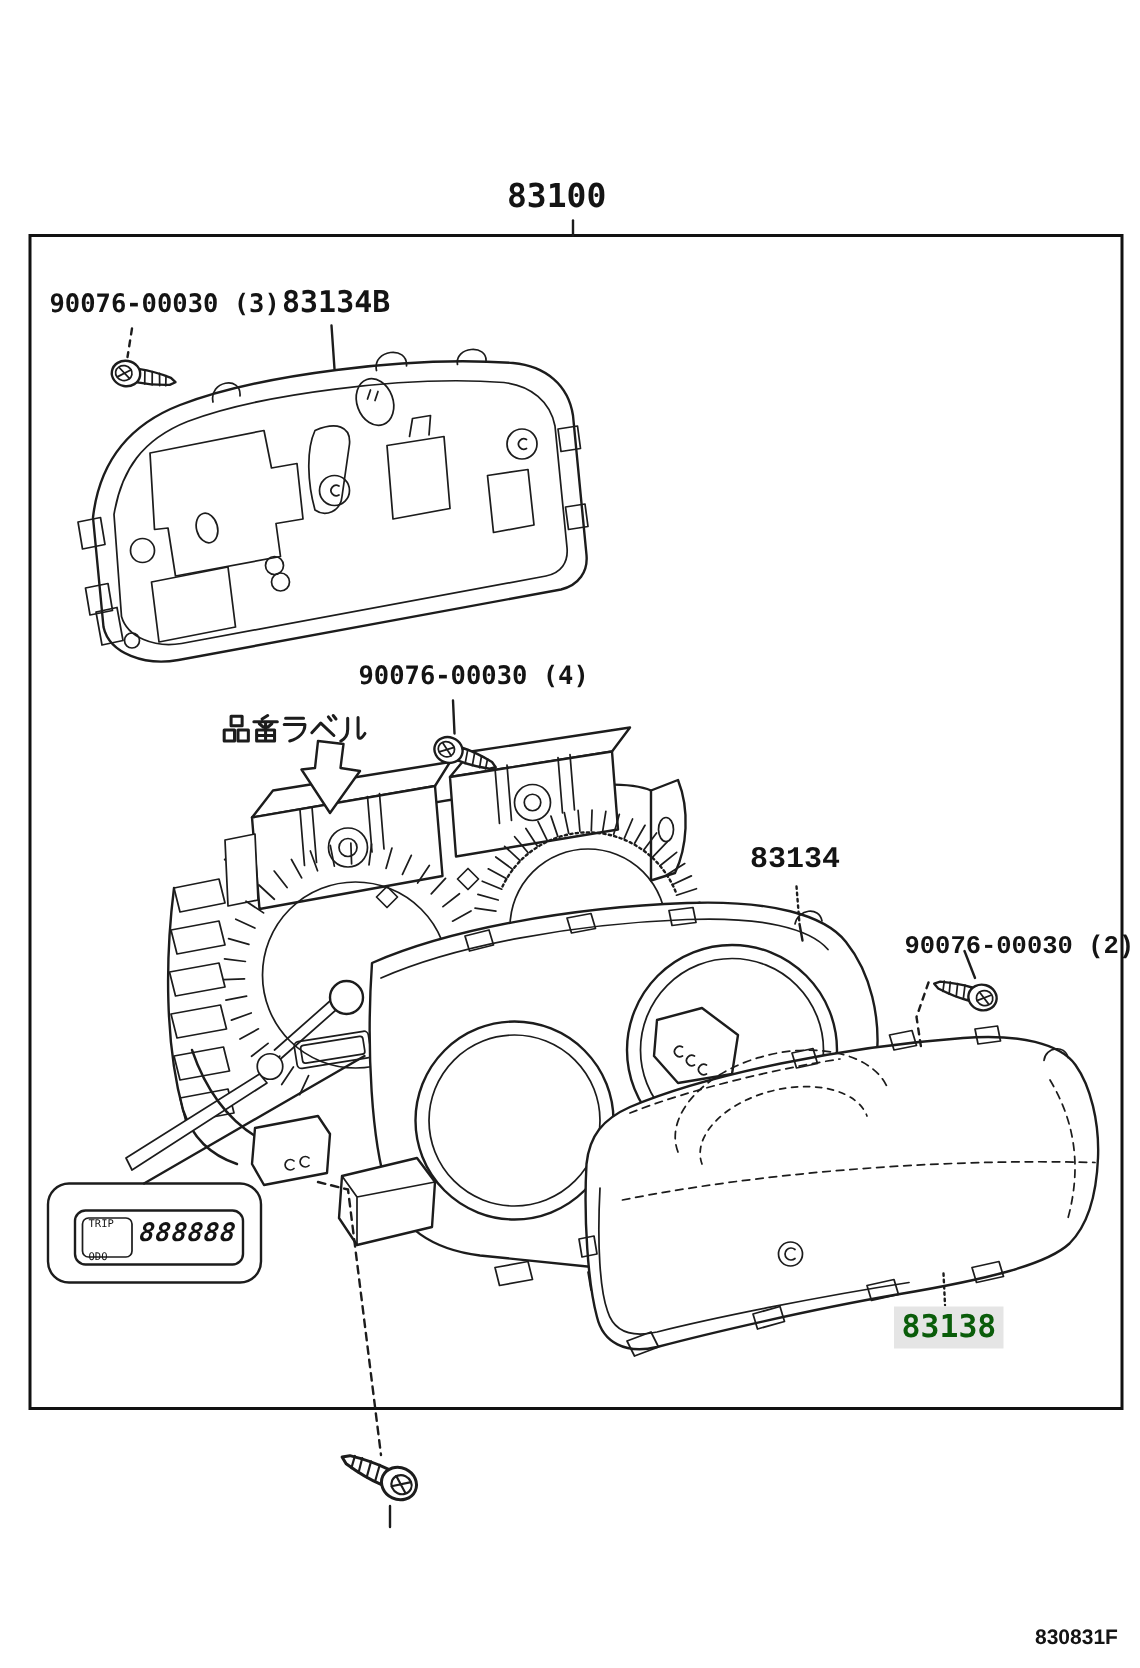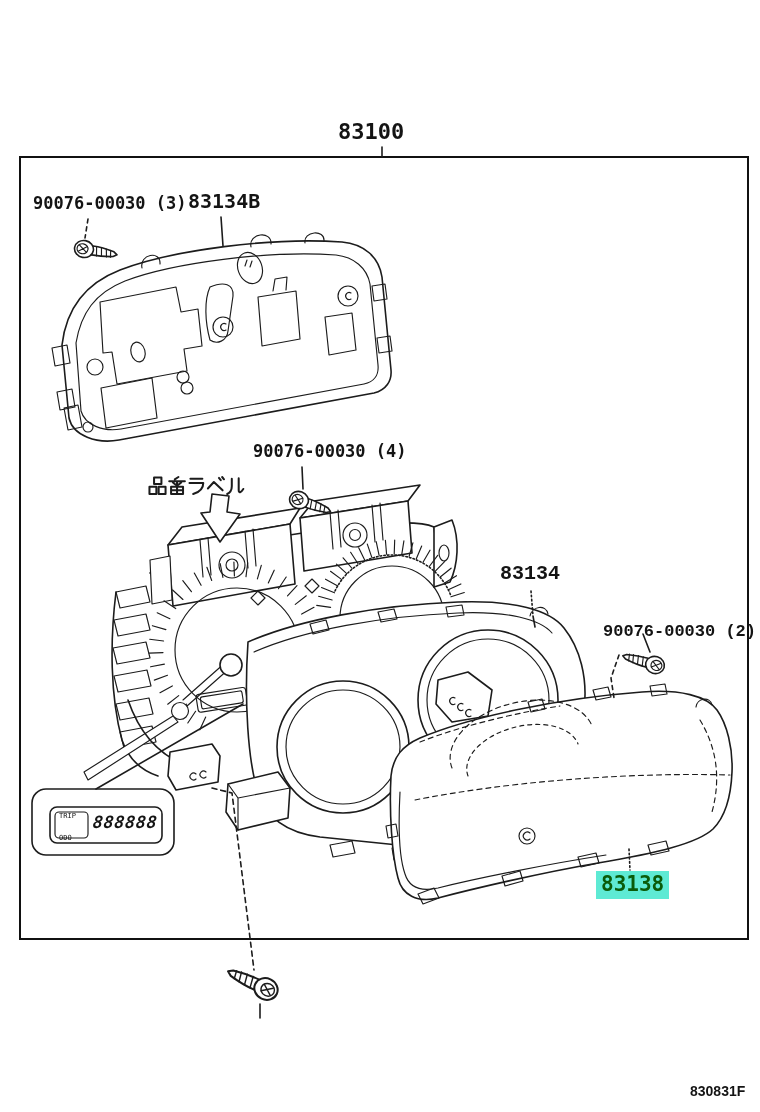--- a/index.html
+++ b/index.html
@@ -9,21 +9,21 @@
   .s{stroke:#1c1c1c;fill:none;stroke-width:1.6;stroke-linecap:round;stroke-linejoin:round;}
   .sf{fill:#ffffff;}
   .thin{stroke-width:1.15;}
   .d54{stroke-dasharray:5 4;}
   .d44{stroke-dasharray:4 4;}
   .dot{stroke-dasharray:1.6 2.6;}
   .lbl{position:absolute;font-weight:bold;white-space:nowrap;line-height:1.1;}
   .co-title{left:338px;top:120px;width:104px;text-align:left;font-size:22px;}
   .co-0{left:33px;top:194px;font-size:17px;text-align:center;}
   .co-1{left:188px;top:190px;font-size:20px;}
-  .co-2{left:253px;top:442px;font-size:17px;}
+  .co-2{left:239px;top:442px;font-size:17px;}
   .co-3{left:148px;top:474px;width:100px;height:24px;}
   .co-4{left:500px;top:563px;font-size:20px;font-family:Liberation Mono, monospace;}
   .co-5{left:603px;top:623px;font-size:17px;font-family:Liberation Mono, monospace;}
   .co-6{left:596px;top:871px;font-size:21px;padding:2px 5px 3px 5px;color:#0a5c0a;}
   .co-7{left:240px;top:1019px;font-size:19px;letter-spacing:2.5px;}
   .fig-code{left:690px;top:1084px;font-size:14px;font-family:"Liberation Sans",sans-serif;}
   .odo-small{position:absolute;font-weight:normal;font-size:7px;letter-spacing:0;}
   .odo-trip{left:59px;top:812px;}
   .odo-odo{left:59px;top:834px;}
   .odo-digits{position:absolute;left:93px;top:812px;font-size:17px;font-weight:bold;
@@ -197,20 +197,20 @@
 
   <div class="lbl co-title">83100</div>
   <div class="lbl co-0">90076-00030 (3)</div>
   <div class="lbl co-1">83134B</div>
   <div class="lbl co-2">90076-00030 (4)</div>
   <div class="lbl co-3">
     <span class="sr">品番ラベル</span>
   </div>
   <div class="lbl co-4">83134</div>
   <div class="lbl co-5">90076-00030 (2)</div>
-  <div class="lbl co-6 hl" style="background: #5eead4;">83138</div>
+  <div class="lbl co-6 hl" style="background: #e5e5e5;">83138</div>
   <div class="lbl fig-code">830831F</div>
 
   <div class="odo-small odo-trip">TRIP</div>
   <div class="odo-small odo-odo">ODO</div>
   <div class="odo-digits">888888</div>
 
 </div>
 
 </body></html>

